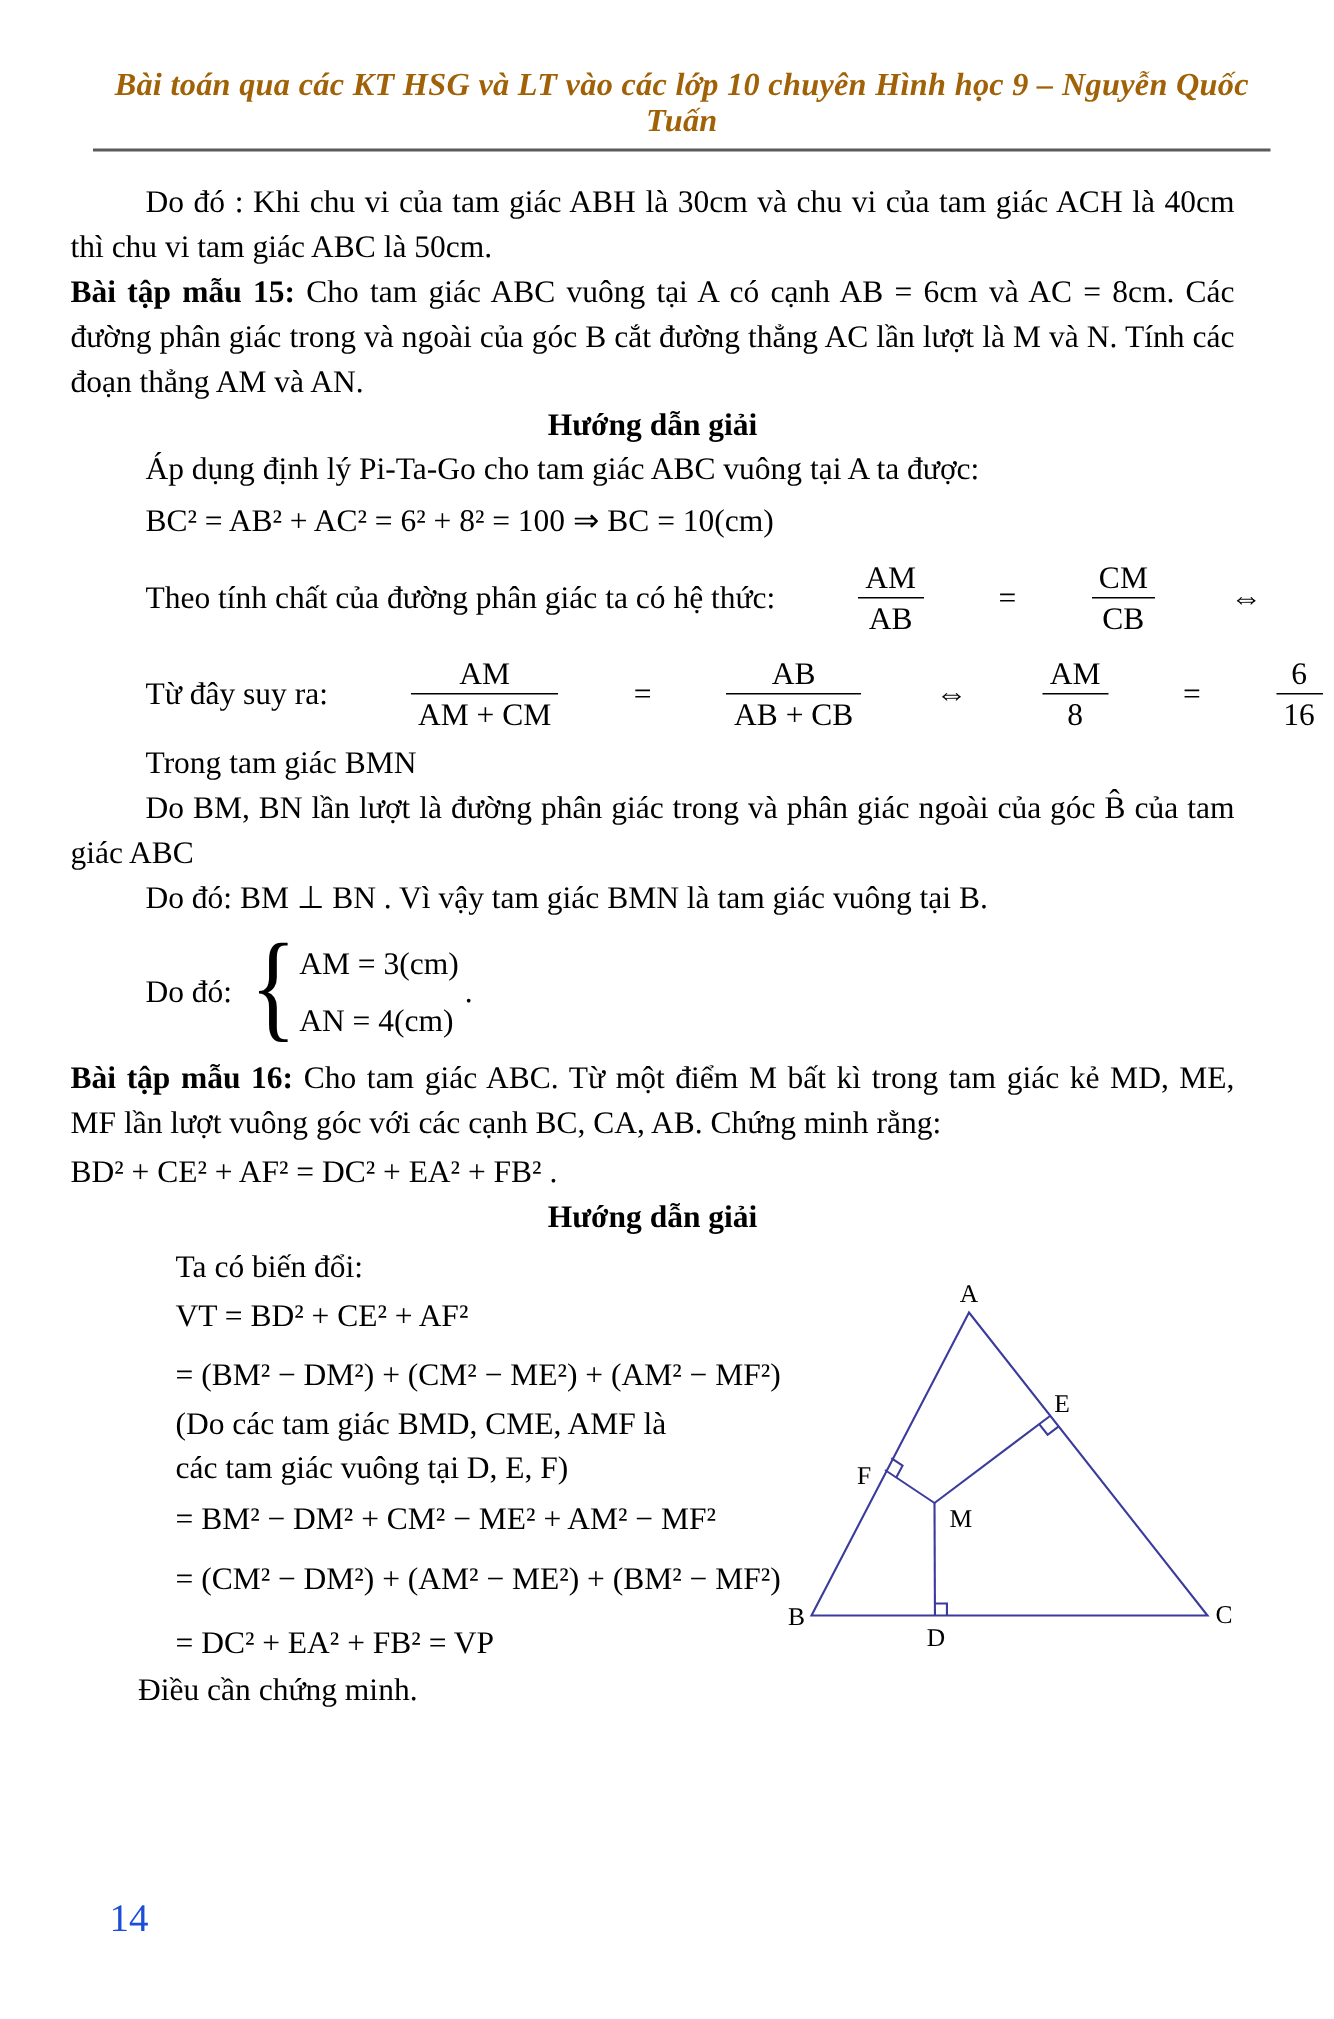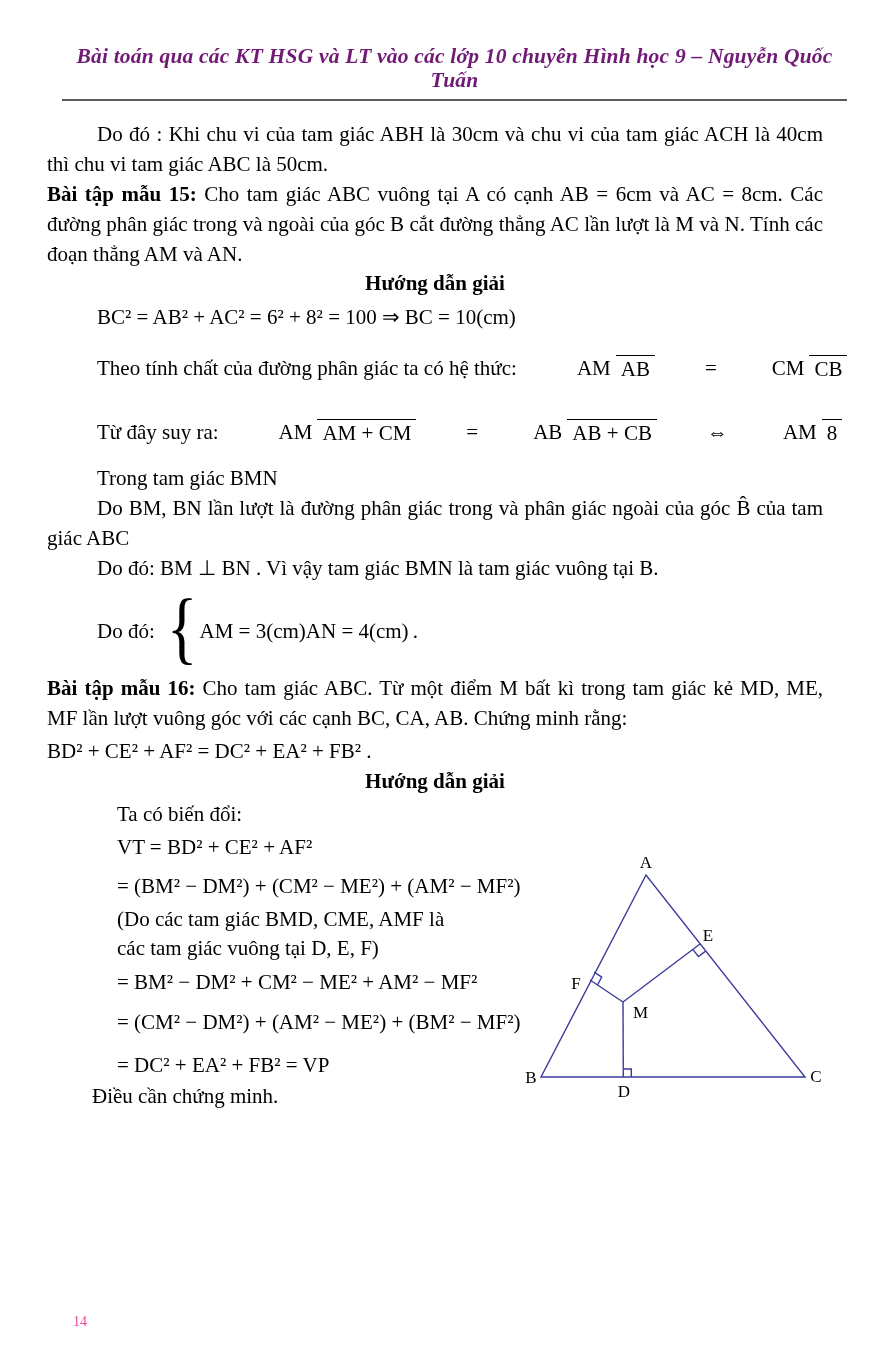--- a/index.html
+++ b/index.html
@@ -9,91 +9,92 @@
     background:#ffffff;
     font-family:"Liberation Serif", serif;
     font-size:21px;color:#000;
     overflow:hidden;
   }
   
   .header{
     margin:44px 42px 0 62px;
     padding-bottom:7px;
     border-bottom:2px solid #5a5a5a;
-    color:#701a75;
+    color:#a16207;
     font-style:italic;
     font-weight:600;
     font-size:21.5px;
     text-align:center;
     line-height:24px;
     letter-spacing:0.2px;
   }
   .content{margin:18px 66px 0 47px;}
   p{margin:0;text-align:justify;line-height:30px;}
   .indent{text-indent:50px;}
   .solhead{text-align:center;font-weight:bold;line-height:28px;}
   
   .mathline{margin:2px 0 0 50px;line-height:36px;text-align:left;}
   .eqflat{margin-left:0;line-height:32px;margin-top:2px;}
   
   .fracline{
     display:flex;align-items:center;flex-wrap:nowrap;
     margin:2px 0 0 50px;height:62px;text-align:left;gap:42px;
   }
   .fracline .mtext{margin-right:10px;white-space:nowrap;}
-  .frac{display:inline-flex;flex-direction:row;text-align:center;line-height:26px;margin:0 3px;}
+  .frac{display:inline-flex;flex-direction:column;text-align:center;line-height:26px;margin:0 3px;}
   .frac .den{border-top:1.6px solid #000;}
   .frac .num,.frac .den{padding:0 5px;white-space:nowrap;}
   .op{margin:0 5px;white-space:nowrap;}
   
   .caseline{display:flex;align-items:center;margin:6px 0 0 50px;height:84px;}
   .caseline .mtext{margin-right:8px;}
   .brace{
     font-size:64px;font-weight:400;line-height:64px;
     transform:scaleY(1.25);display:inline-block;margin:0 2px 6px 4px;
   }
-  .cases{display:inline-flex;flex-direction:row;line-height:38px;text-align:left;}
+  .cases{display:inline-flex;flex-direction:column;line-height:38px;text-align:left;}
   .period{align-self:center;margin-left:4px;}
   
   .deriv{margin-left:70px;max-width:500px;}
   .deriv p{text-align:left;}
   .s0{margin-top:4px;line-height:30px;}
   .s1{margin-top:2px;line-height:32px;}
   .s2{margin-top:4px;line-height:38px;}
   .s3{line-height:29px;}
   .s4{line-height:28px;}
   .s5{margin-top:4px;line-height:32px;}
   .s6{margin-top:6px;line-height:32px;}
   .s7{margin-top:4px;line-height:40px;}
   .s8{margin-top:6px;line-height:34px;}
   .tail9{margin:2px 0 0 45px;line-height:29px;text-align:left;}
   .tail10{margin:0 0 0 45px;line-height:28px;text-align:left;}
   
   .figure{position:absolute;left:520px;top:852px;}
   .figlabels text{font-family:"Liberation Serif", serif;font-size:17px;fill:#000;}
   
-  .pagenum{position:absolute;left:73px;top:1314px;color:#ec4899;font-size:14px;}
+  .pagenum{position:absolute;left:73px;top:1264px;color:#1d4ed8;font-size:26px;}
 </style>
 </head>
 <body>
 
 <div class="page">
 
   <div class="header">
     <span>Bài toán qua các KT HSG và LT vào các lớp 10 chuyên Hình học 9 – Nguyễn Quốc Tuấn</span>
   </div>
 
   <div class="content">
 
     <p class="indent">Do đó : Khi chu vi của tam giác ABH là 30cm và chu vi của tam giác ACH là 40cm thì chu vi tam giác ABC là 50cm.</p>
 
     <p><b>Bài tập mẫu 15:</b> <span>Cho tam giác ABC vuông tại A có cạnh AB = 6cm và AC = 8cm. Các đường phân giác trong và ngoài của góc B cắt đường thẳng AC lần lượt là M và N. Tính các đoạn thẳng AM và AN.</span></p>
 
     <div class="solhead">Hướng dẫn giải</div>
 
+    <p class="indent">Áp dụng định lý Pi-Ta-Go cho tam giác ABC vuông tại A ta được:</p>
 
     <div class="mathline">BC² = AB² + AC² = 6² + 8² = 100 ⇒ BC = 10(cm)</div>
 
     <div class="fracline">
       <span class="mtext">Theo tính chất của đường phân giác ta có hệ thức:</span>
       <span class="frac">
           <span class="num">AM</span>
           <span class="den">AB</span>
         </span>
       <span class="op">=</span>

